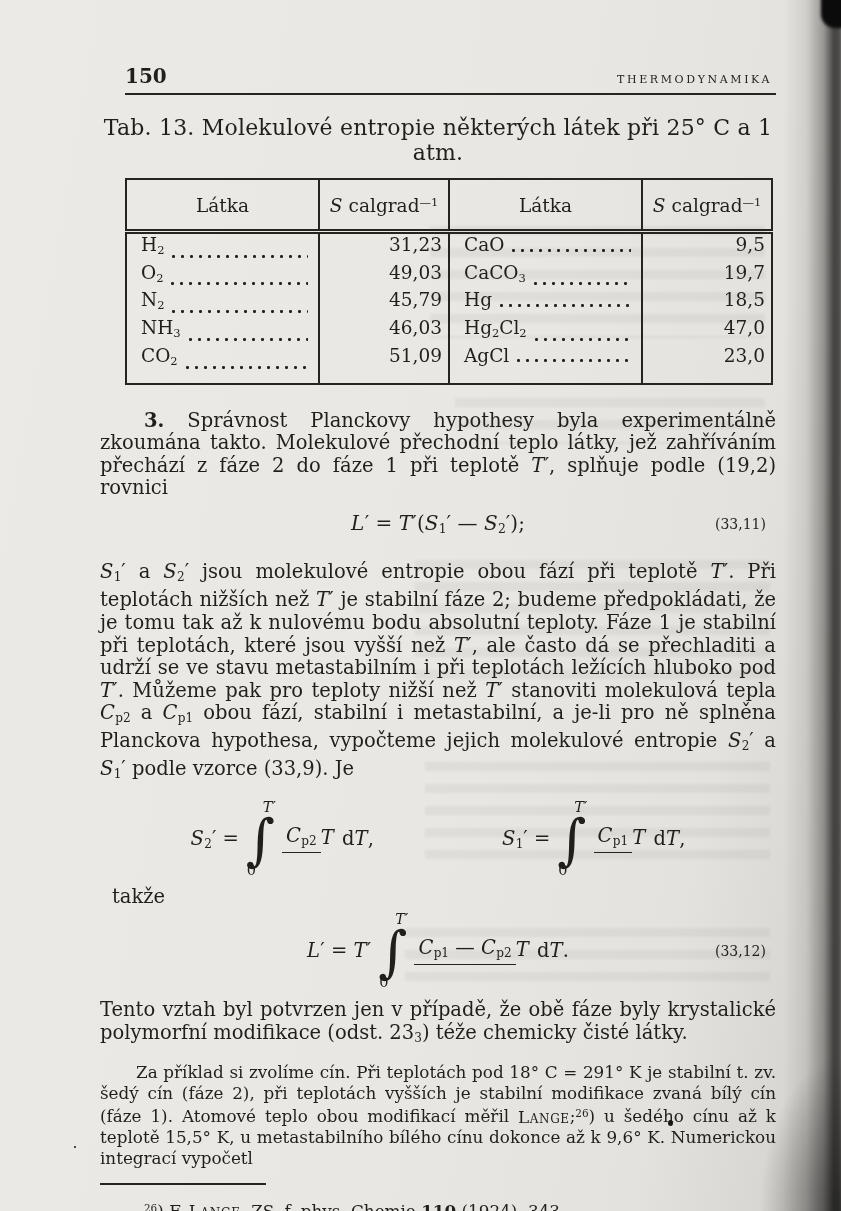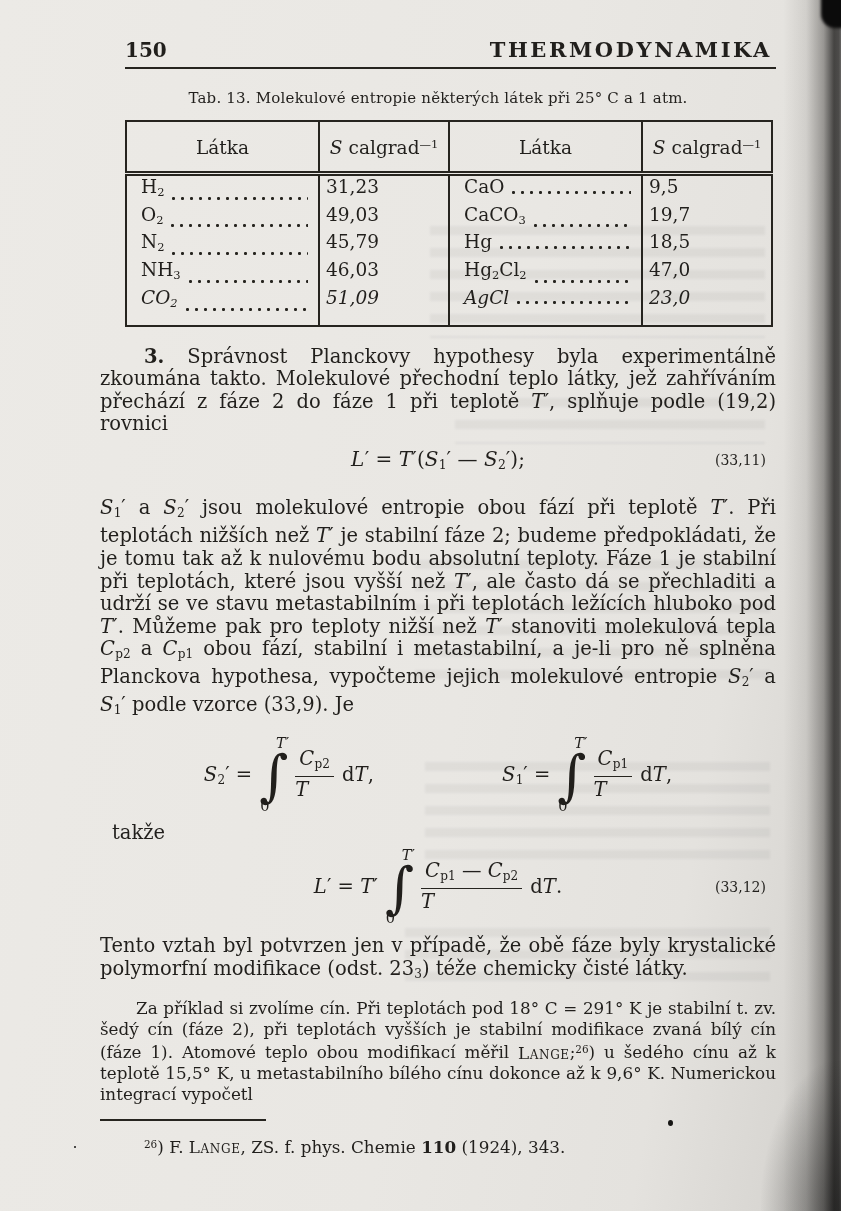--- a/index.html
+++ b/index.html
@@ -40,68 +40,68 @@
   }
   .g1 { left:430px; top:226px; width:335px; height:112px; }
   .g2 { left:455px; top:398px; width:310px; height:46px; }
   .g3 { left:415px; top:560px; width:355px; height:122px; }
   .g4 { left:425px; top:762px; width:345px; height:108px; }
   .g5 { left:405px; top:928px; width:365px; height:66px; }
 
   .content { position:absolute; left:100px; top:0; width:676px; }
 
   .running-head {
-    margin-top:37px; padding:0 4px 0 25px;
+    margin-top:64px; padding:0 4px 0 25px;
     display:flex; justify-content:space-between; align-items:baseline;
   }
   .page-num { font-weight:bold; font-size:20px; }
-  .running-title { font-weight:bold; font-size:21px; letter-spacing:2.6px; }
+  .running-title { font-weight:normal; font-size:11px; letter-spacing:2.6px; }
   .head-rule { height:2px; background:#26241f; margin:5px 0 0 25px; }
 
-  .table-caption { margin-top:20px; text-align:center; font-size:15px; letter-spacing:0.2px; }
+  .table-caption { margin-top:20px; text-align:center; font-size:22px; letter-spacing:0.2px; }
 
   table.data-table {
     margin:13px 0 0 25px; width:648px; border-collapse:collapse;
     border:2px solid #26241f; font-size:18.5px; table-layout:fixed;
   }
   .data-table col.c-name { width:193px; }
   .data-table col.c-val  { width:130px; }
   .data-table th {
     font-weight:normal; text-align:center; padding:15px 4px 13px;
     border-bottom:5px double #26241f; font-size:18.5px;
   }
   .data-table th.vline, .data-table td.vline { border-right:2px solid #26241f; }
   .data-table td { padding:0 6px; line-height:21.5px; vertical-align:baseline; }
   .data-table tbody tr:first-child td { }
-  .data-table tbody tr:last-child td { padding-bottom:10px;font-style:italic; }
+  .data-table tbody tr:last-child td { padding-bottom:10px; }
   .cellflex { display:flex; align-items:baseline; }
   .subst { padding-left:8px; white-space:nowrap; }
   .leader {
     flex:1; height:3px; align-self:flex-end; margin:0 4px 4px 8px;
     background-image:radial-gradient(circle at 1.5px 1.5px, #26241f 1.25px, rgba(0,0,0,0) 1.8px);
     background-size:9px 3px; background-repeat:repeat-x;
   }
-  .val-cell { text-align:left; }
+  .val-cell { text-align:right; }
 
   .para { font-size:19.5px; line-height:22.6px; text-align:justify; }
-  .p3 { margin-top:19px; text-indent:44px; }
+  .p3 { margin-top:25px; text-indent:44px; }
   .p4 { margin-top:25px; }
   .p5 { margin-top:10px; }
   .small-para { margin-top:12px; font-size:16.8px; line-height:20.8px; text-align:justify; text-indent:36px; }
 
   .eq-row { position:relative; margin:11px 0; text-align:center; font-size:20px; }
   .eq-label { position:absolute; right:10px; top:50%; transform:translateY(-50%); font-size:14px; }
 
   .int-row { display:flex; justify-content:center; align-items:center; gap:128px; margin:14px 0 4px; }
   .int-group { display:flex; align-items:center; gap:7px; font-size:19.5px; }
   .integral { display:flex; flex-direction:column; align-items:center; line-height:1; }
   .int-upper { font-size:14.5px; transform:translateX(9px); margin-bottom:-4px; }
   .int-sign { font-size:56px; line-height:58px; font-weight:normal; }
   .int-lower { font-size:14.5px; transform:translateX(-9px); margin-top:-6px; }
-  .frac { display:inline-flex; flex-direction:column; text-align:left; font-size:19.5px; line-height:1.15; }
+  .frac { display:inline-flex; flex-direction:row; text-align:right; font-size:19.5px; line-height:1.15; }
   .frac .num { padding:0 4px 3px; border-bottom:1.6px solid #26241f; }
   .frac .den { padding-top:2px; }
   .trail { margin-left:1px; }
 
   .takze { margin:8px 12px 0; font-size:19.5px; }
   .eq3-row { position:relative; display:flex; justify-content:center; align-items:center; gap:7px; margin:4px 0 10px; font-size:19.5px; }
 
   .footnote-rule { width:166px; height:2px; background:#26241f; margin:14px 0 0 0; }
   .footnote { margin-top:13px; padding-left:44px; font-size:16.8px; line-height:20.8px; }
 

